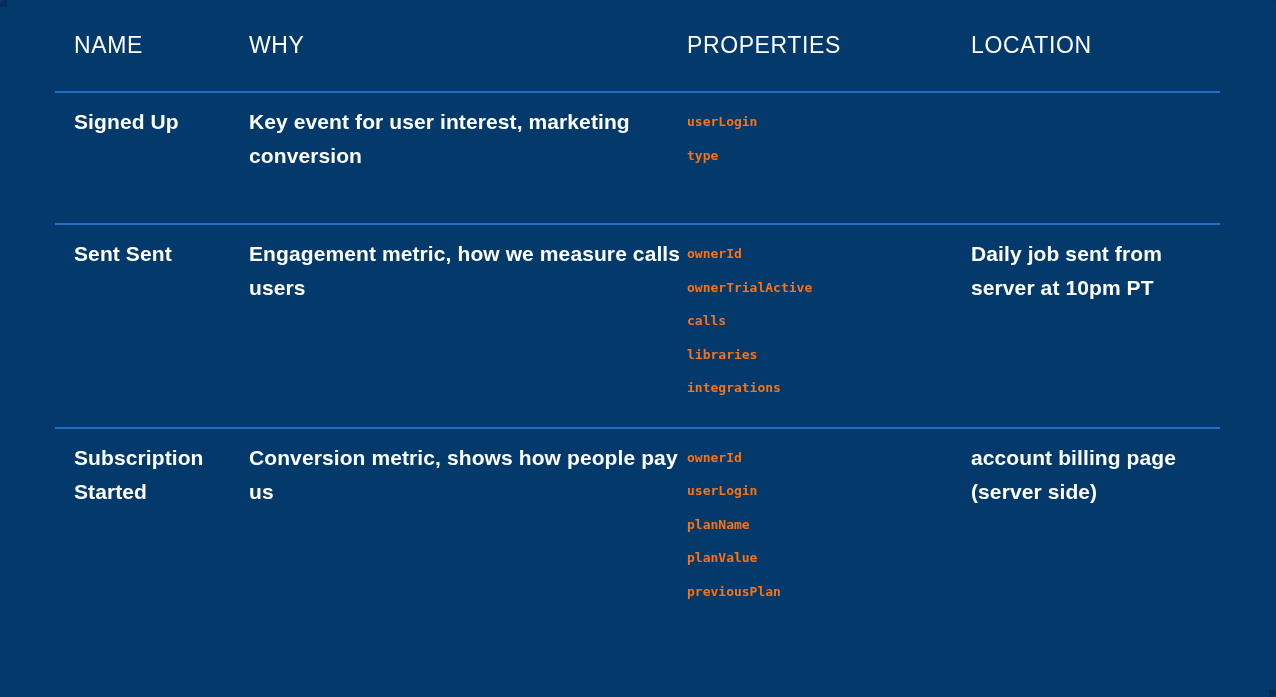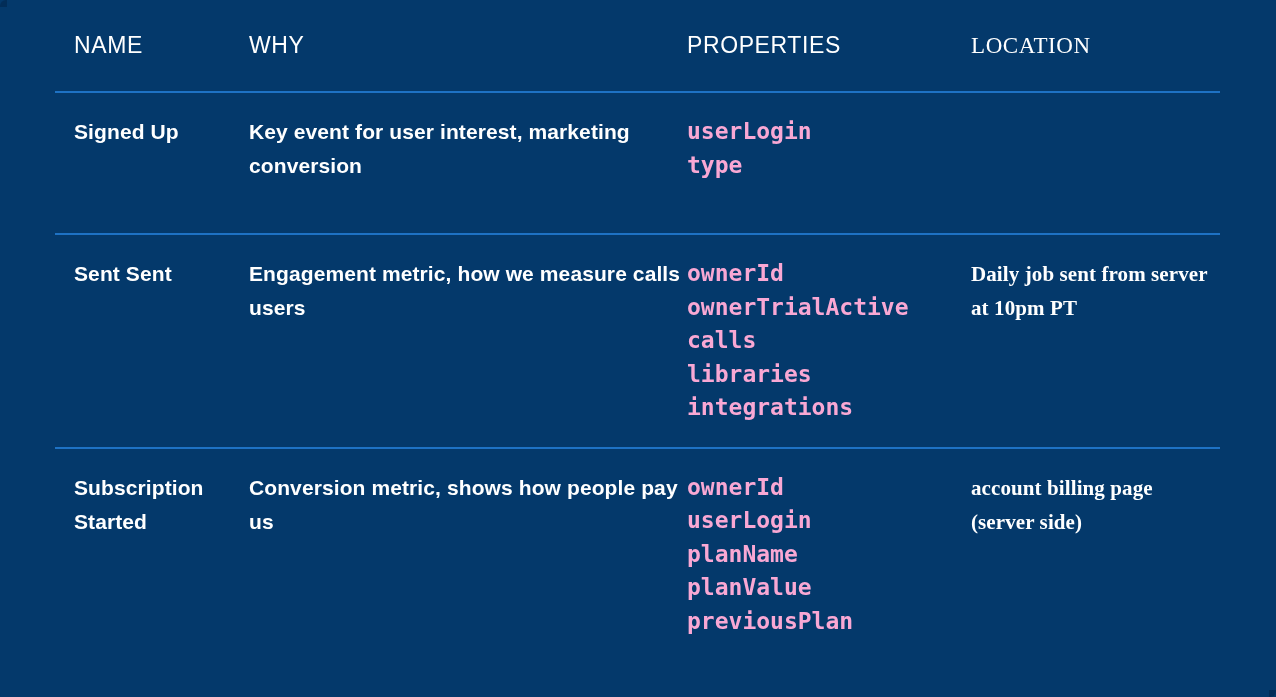--- a/index.html
+++ b/index.html
@@ -46,21 +46,21 @@
 
   .row {
     display: flex;
     align-items: flex-start;
   }
 
   
   .col-name      { width: 194px; padding-left: 19px; box-sizing: border-box; }
   .col-why       { width: 438px; padding-left: 0;    box-sizing: border-box; }
   .col-props     { width: 284px; box-sizing: border-box; }
-  .col-location  { width: 249px; box-sizing: border-box; font-family: Liberation Serif, serif; }
+  .col-location  { width: 249px; box-sizing: border-box; }
 
   
   .header-row {
     height: 91px;
     align-items: center;
   }
   .header-cell {
     color: #ffffff;
     font-size: 23px;
     font-weight: 400;
@@ -71,44 +71,44 @@
   }
 
   .divider {
     height: 2px;
     background: #1e72c4;
     width: 1165px;
   }
 
   
   .body-row {
-    padding-top: 22px;
+    padding-top: 12px;
     padding-bottom: 22px;
   }
   .body-row.r1 { min-height: 96px; }
   .body-row.r2 { min-height: 160px; }
   .body-row.r3 { min-height: 215px; }
 
   .cell-text {
     color: #ffffff;
     font-size: 21px;
     font-weight: bold;
     line-height: 34px;
     letter-spacing: 0.1px;
   }
 
   .props-list {
     margin: 0;
     padding: 0;
     list-style: none;
   }
   .props-list li {
-    color: #f9a8d4;
+    color: #f97316;
     font-family: "DejaVu Sans Mono", monospace;
-    font-size: 23px;
+    font-size: 13px;
     font-weight: bold;
     line-height: 33.5px;
     letter-spacing: 0px;
     white-space: nowrap;
   }
 </style>
 </head>
 <body>
 
 <div class="card">

